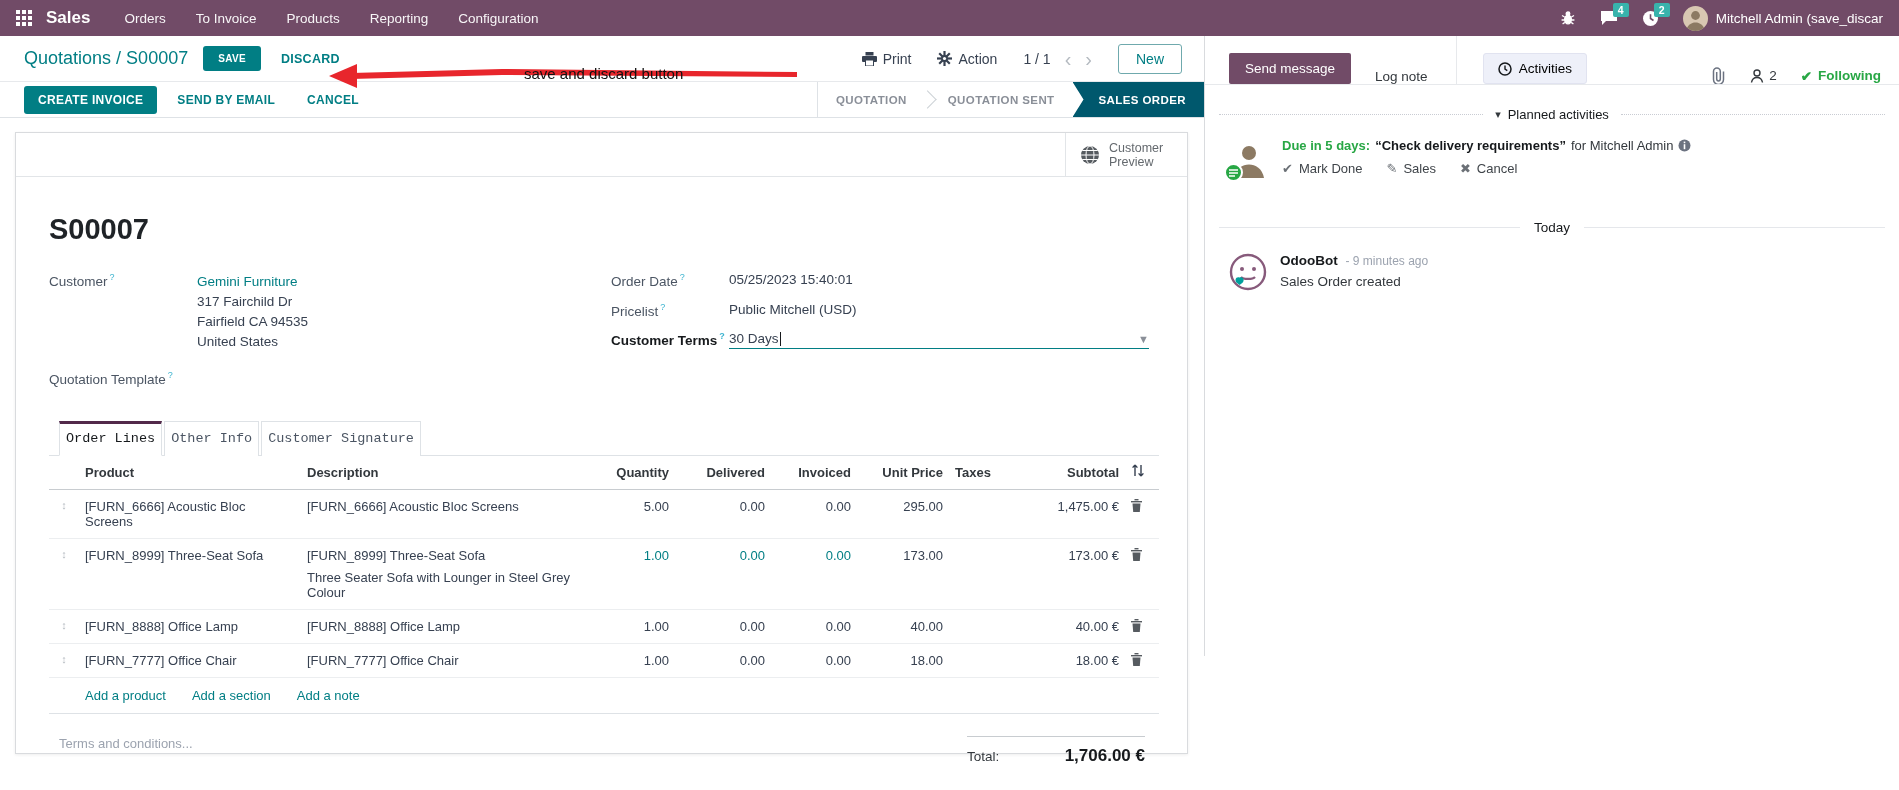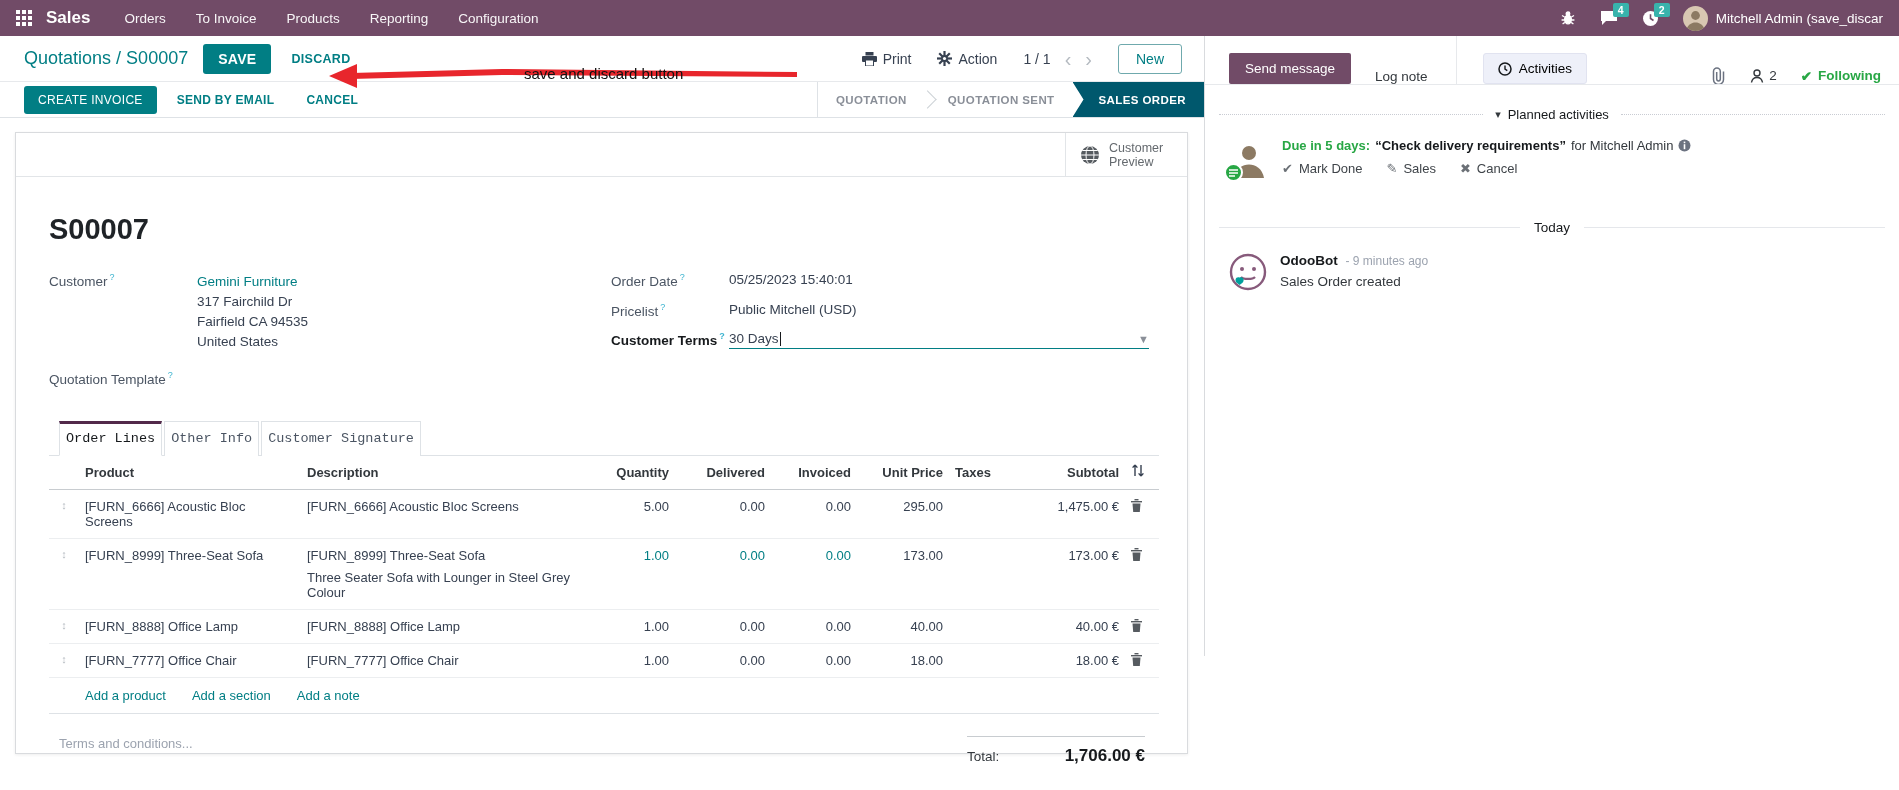--- a/index.html
+++ b/index.html
@@ -22,37 +22,37 @@
 
   
   .main-row { display:flex; height:620px; }
   .left-pane { width:1205px; border-right:1px solid #d9dbde; position:relative; }
   .chatter { flex:1; overflow:hidden; }
 
   
   .control-panel { height:46px; display:flex; align-items:center; padding:0 22px 0 24px;
     border-bottom:1px solid #e7e9ec; position:relative; }
   .breadcrumb { font-size:18px; color:#017e84; white-space:nowrap; }
-  .btn-save { background:#017e84; color:#fff; border:none; font-size:14px; font-weight:bold;
+  .btn-save { background:#017e84; color:#fff; border:none; font-size:10px; font-weight:bold;
     padding:7px 15px; border-radius:3px; margin-left:15px; letter-spacing:.3px; cursor:pointer; }
   .btn-discard { background:none; border:none; color:#017e84; font-size:12.5px; font-weight:bold;
     margin-left:20px; letter-spacing:.3px; cursor:pointer; }
   .annotation { position:absolute; left:327px; top:24px; width:540px; height:30px; }
   .annotation-text { position:absolute; left:524px; top:29px; font-size:15px; color:#111; white-space:nowrap; }
   .cp-right { margin-left:auto; display:flex; align-items:center; gap:26px; font-size:14px; color:#374151; }
   .cp-item { display:flex; align-items:center; gap:6px; cursor:pointer; }
   .pager { display:flex; align-items:center; gap:14px; }
   .pager .chev { font-size:20px; color:#b4bac0; line-height:1; cursor:pointer; }
   .btn-new { border:1px solid #6fa9ad; background:#fff; color:#017e84; font-size:14px;
     padding:6px 17px; border-radius:3px; cursor:pointer; }
 
   
   .statusbar { height:36px; display:flex; align-items:stretch; border-bottom:1px solid #dee2e6; }
   .sb-left { display:flex; align-items:center; gap:8px; padding-left:24px; }
-  .btn-primary { background:#017e84; color:#fff; border:none; font-size:12px; font-weight:normal;
+  .btn-primary { background:#017e84; color:#fff; border:none; font-size:12px; font-weight:bold;
     padding:7px 14px; border-radius:3px; letter-spacing:.3px; cursor:pointer;text-align:center; }
   .btn-flat { background:none; border:none; color:#017e84; font-size:12px; font-weight:bold;
     padding:7px 12px; letter-spacing:.3px; cursor:pointer; }
   .pipeline { margin-left:auto; display:flex; align-items:stretch; border-left:1px solid #dee2e6; }
   .stage { display:flex; align-items:center; padding:0 18px; font-size:11.5px; font-weight:bold;
     color:#8a8f98; letter-spacing:.4px; cursor:pointer; }
   .stage-sep { width:13px; height:13px; border-top:1px solid #ccd1d6; border-right:1px solid #ccd1d6;
     transform:rotate(45deg); align-self:center; margin:0 -4px; }
   .stage.active { background:#00586d; color:#fff;
     clip-path:polygon(0 0,100% 0,100% 100%,0 100%,11px 50%); padding-left:26px; }

